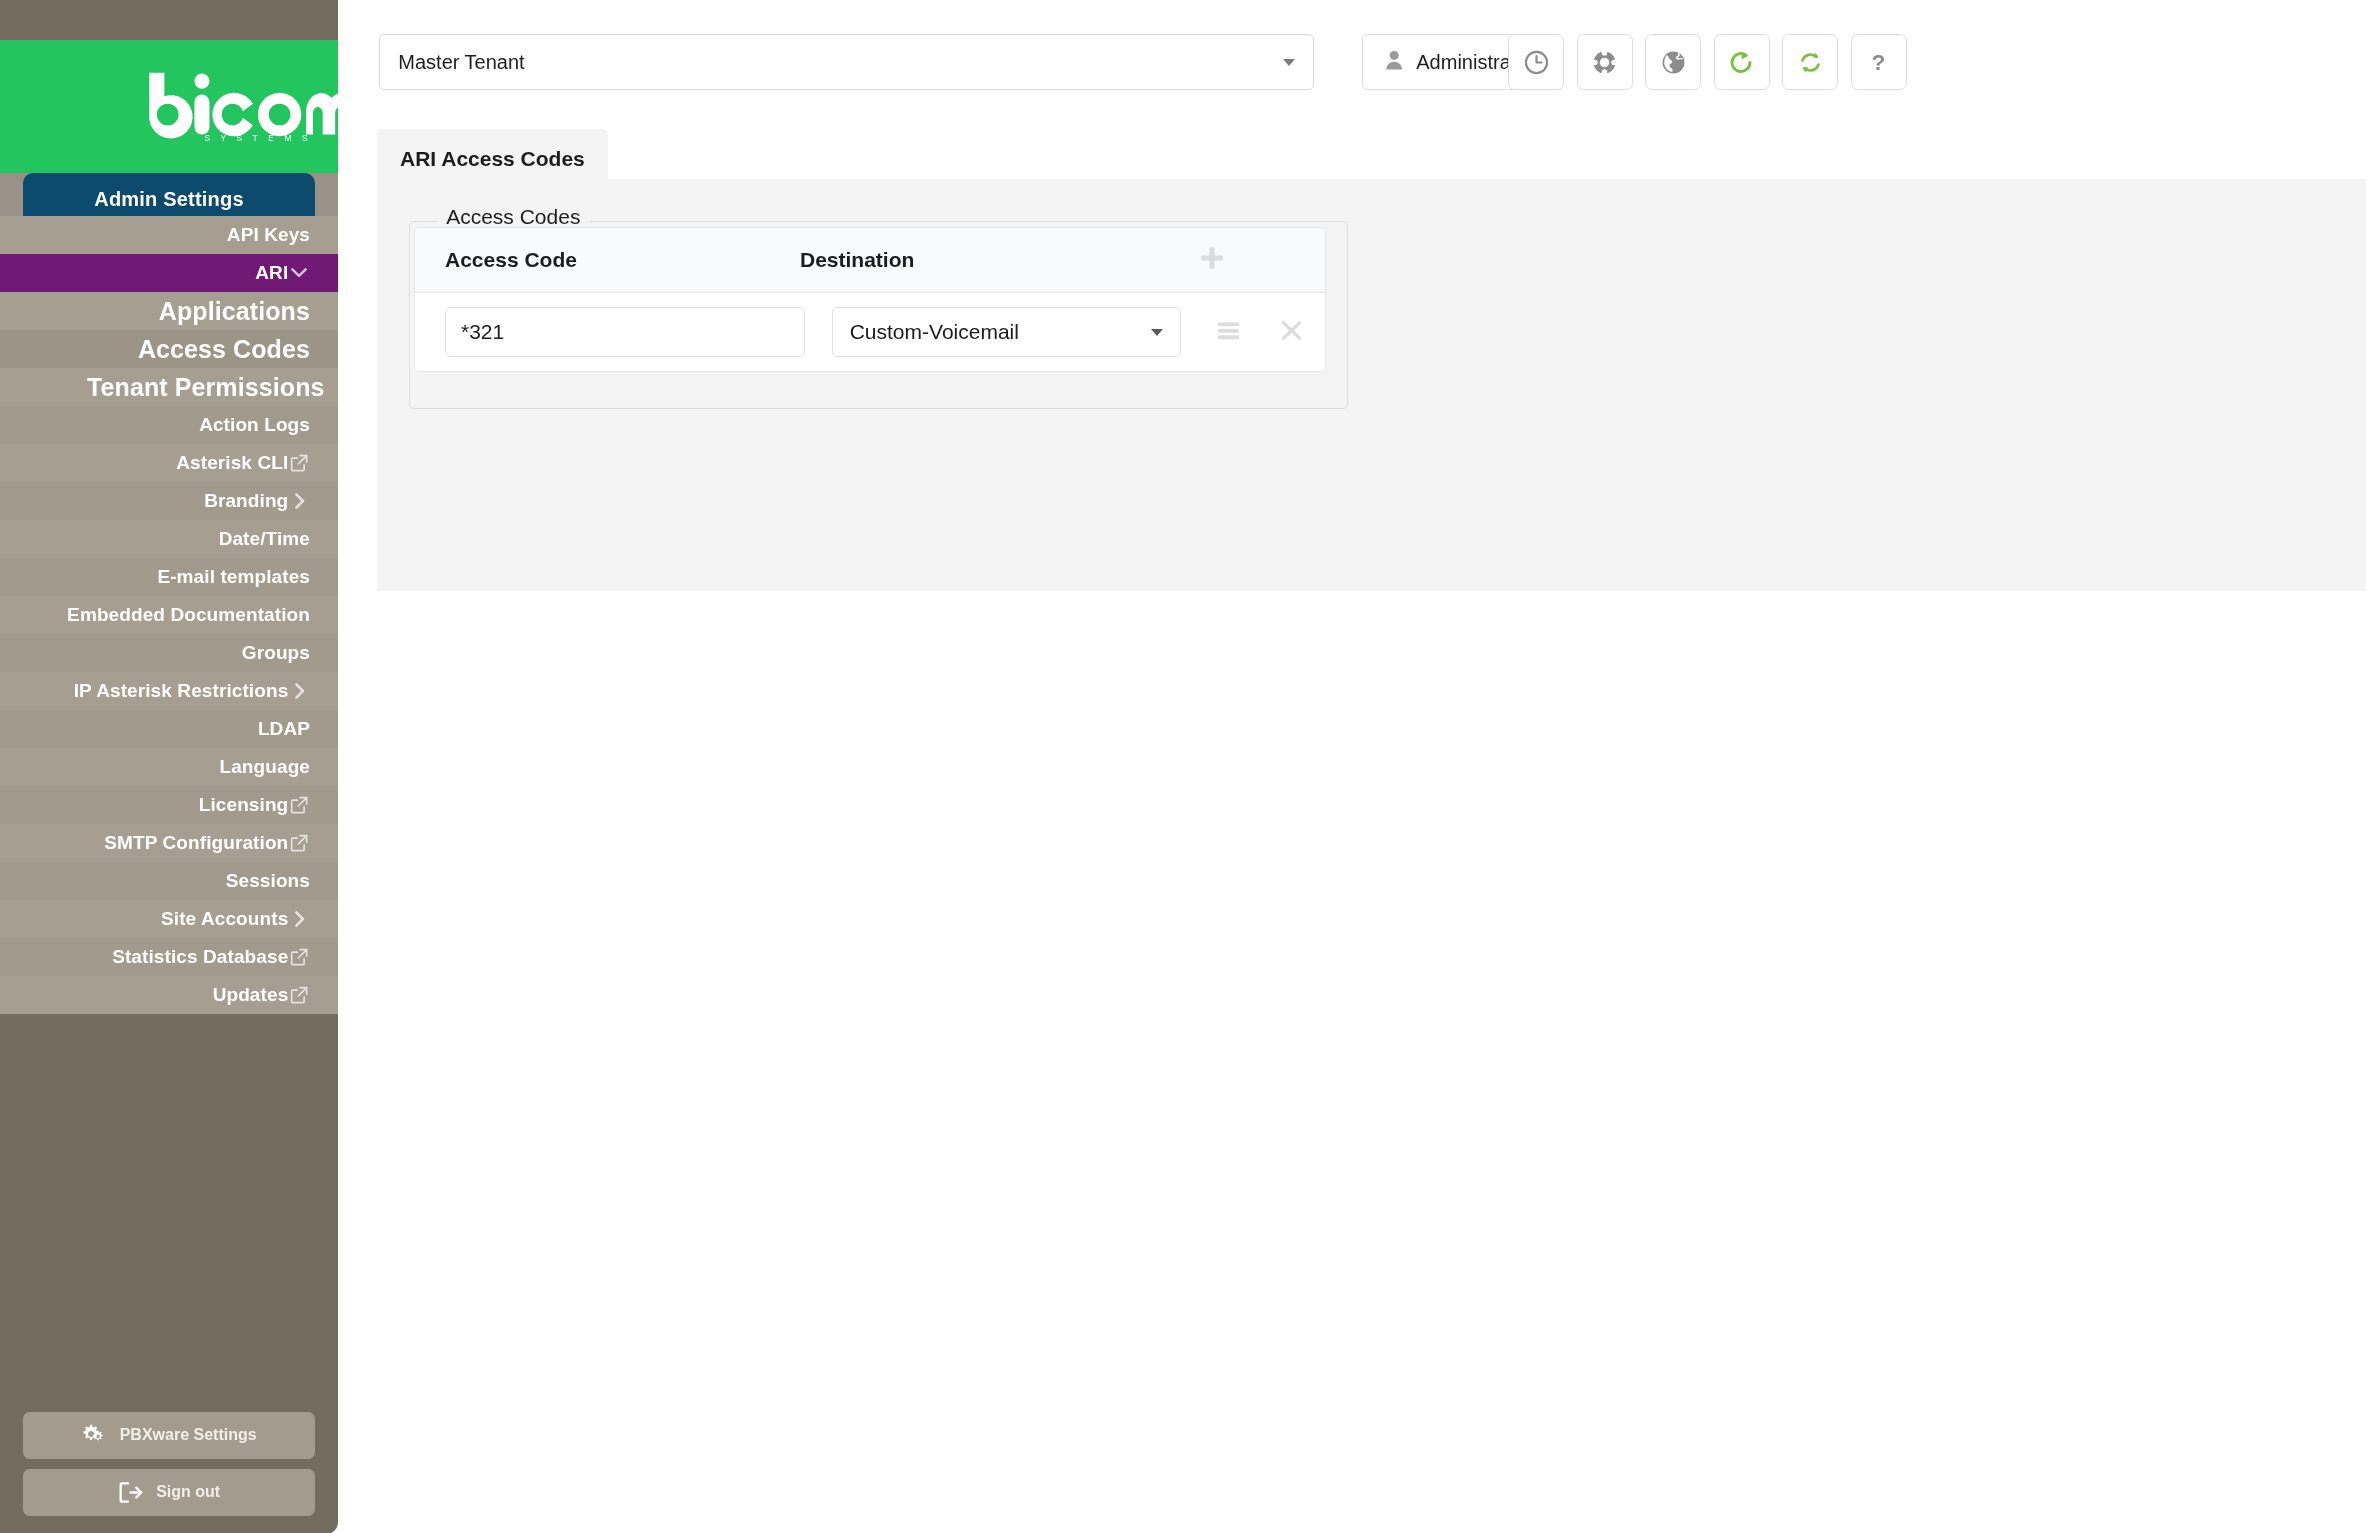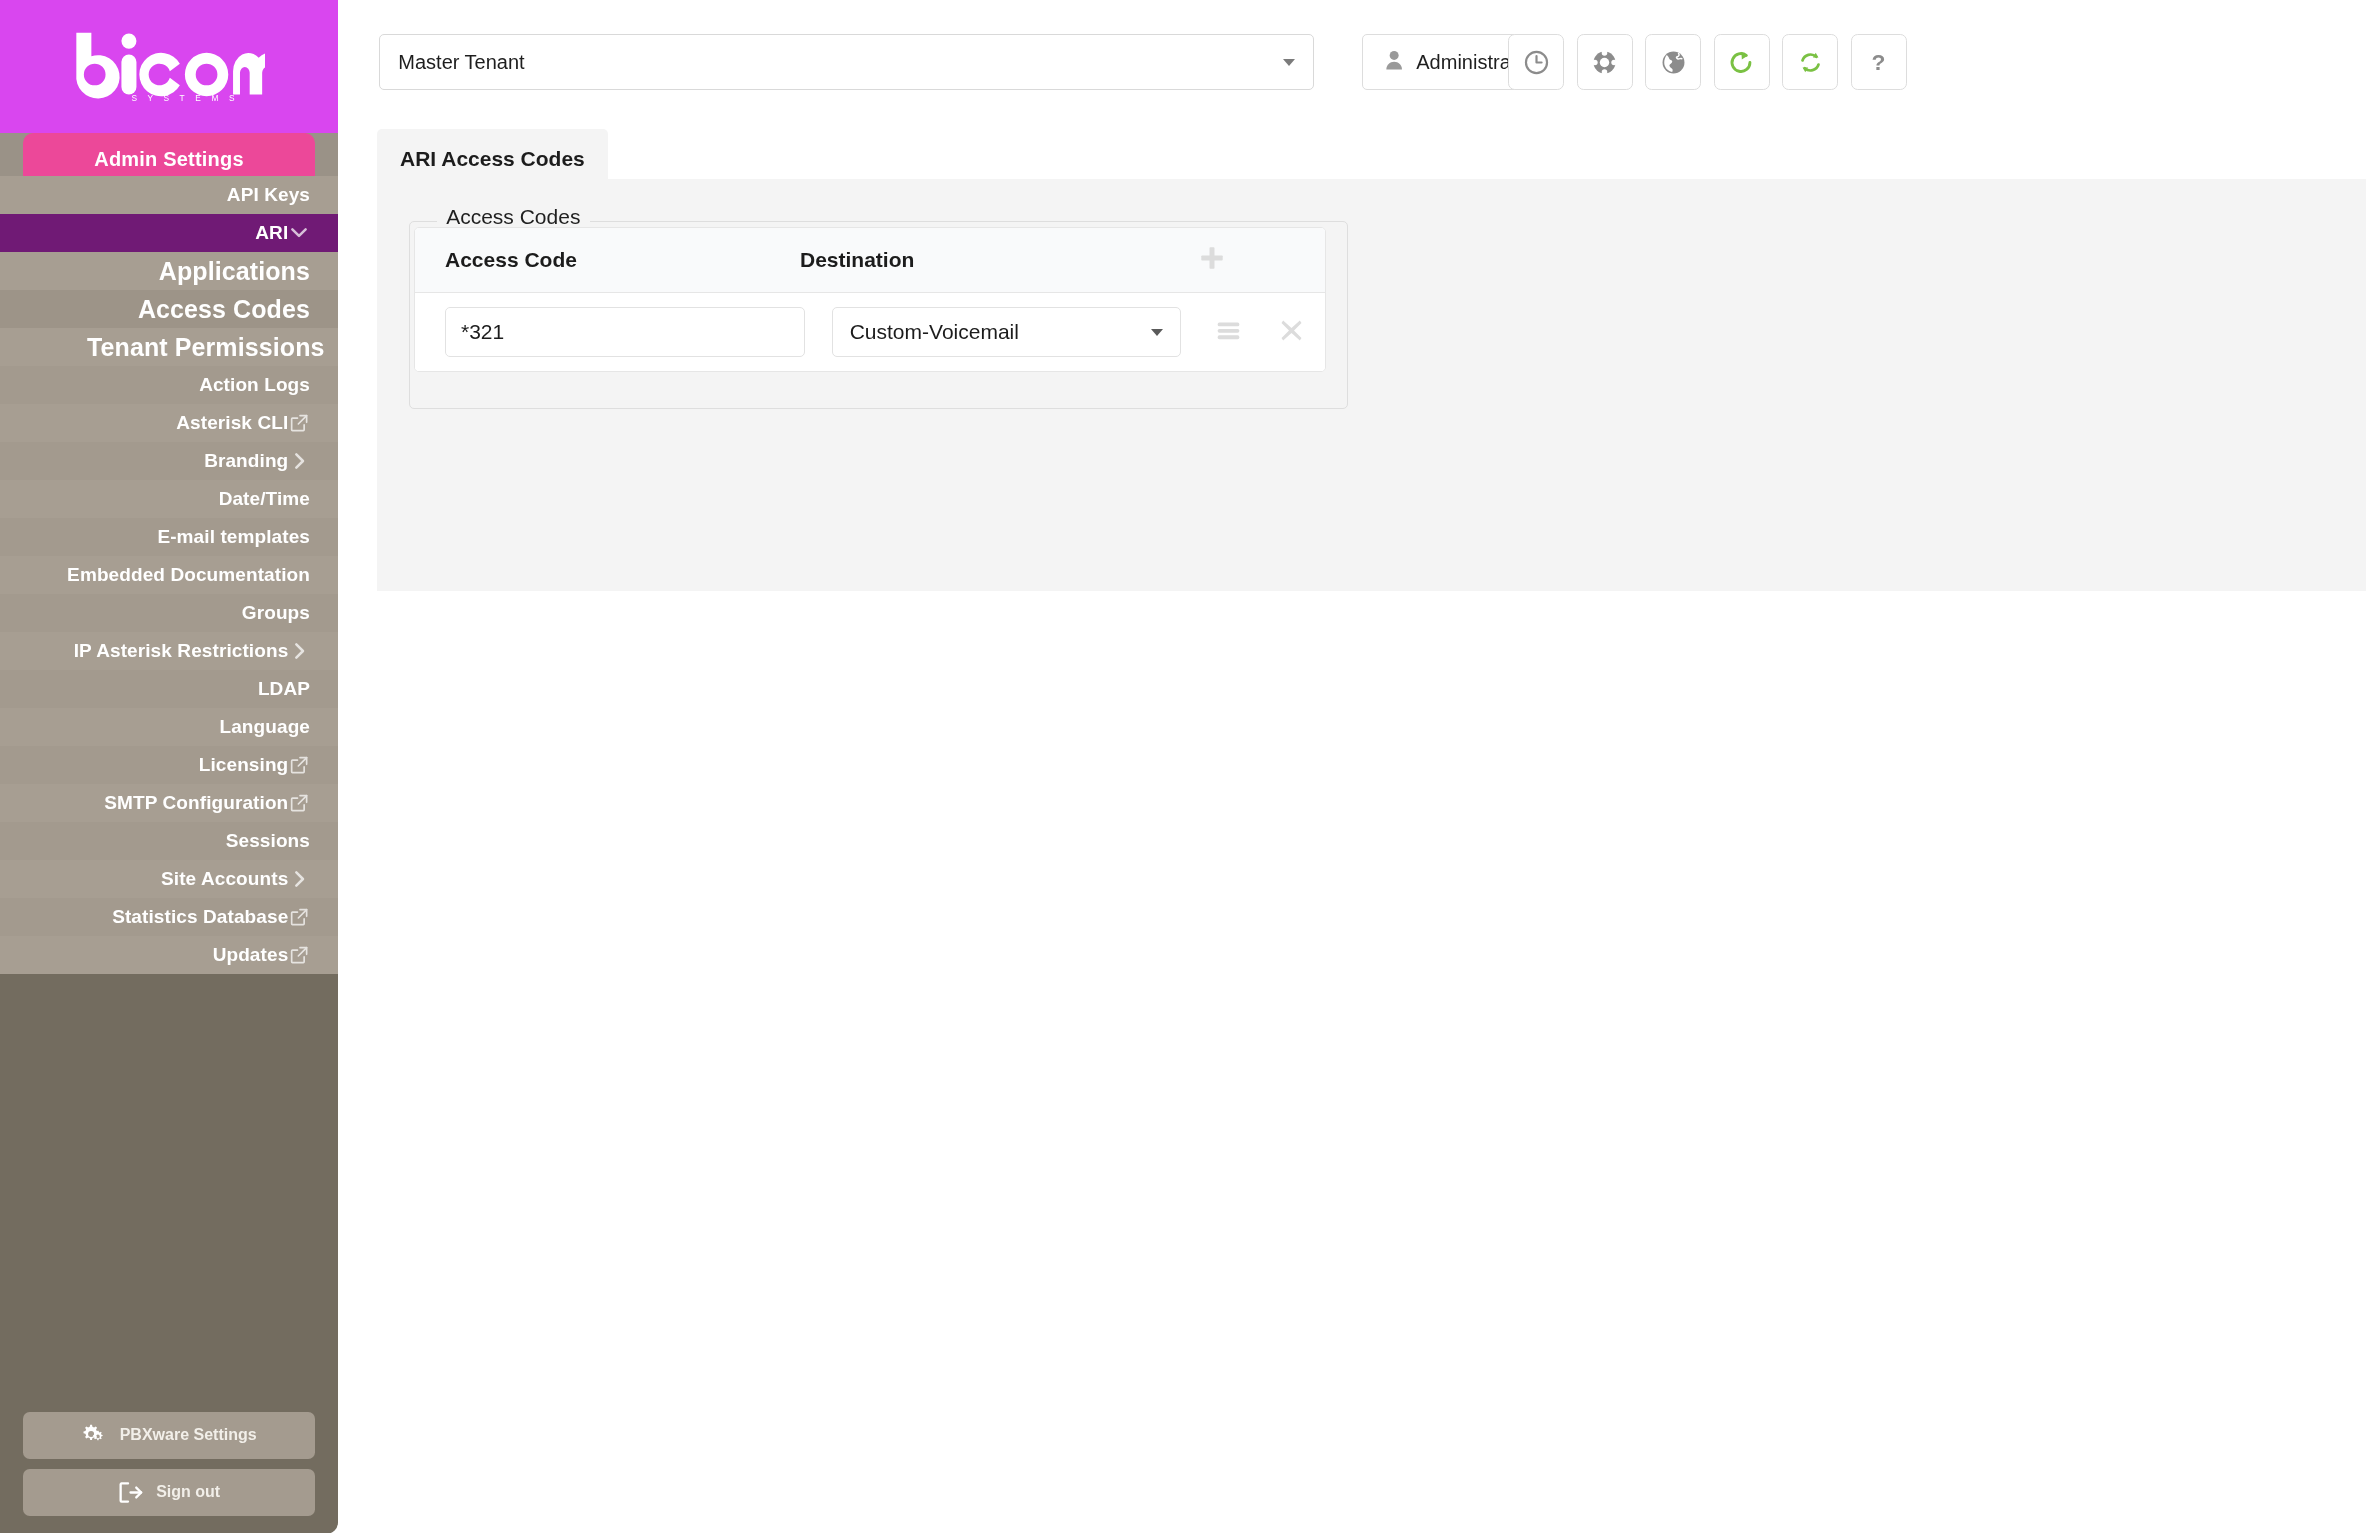--- a/index.html
+++ b/index.html
@@ -16,41 +16,42 @@
     position: absolute;
     left: 0; top: 0;
     width: 338px;
     height: 1534px;
     background: #736c5f;
     border-bottom-right-radius: 11.7px;
     overflow: hidden;
   }
   #logo-wrap {
     height: 133px;
-    background: #d946ef;
-    display: flex;
-    align-items: center;
-    justify-content: center;
+    background: #22c55e;
+    display: flex;
+    align-items: center;
+    justify-content: flex-end;
+    margin-top: 40px;
   }
   #logo-svg { display:block; }
 
   #tab-strip {
     background: #9a9287;
     height: 43px;
     position: relative;
     padding-left: 23px;
     padding-right: 23px;
   }
   #admin-settings-tab {
     position: absolute;
     left: 23px;
     top: 0;
     width: 292px;
     height: 52px;
-    background: #ec4899;
+    background: #0c4a6e;
     border-top-left-radius: 10px;
     border-top-right-radius: 10px;
     color: #ffffff;
     font-size: 20px;
     font-weight: bold;
     display: flex;
     align-items: center;
     justify-content: center;
     letter-spacing: 0.2px;
   }

